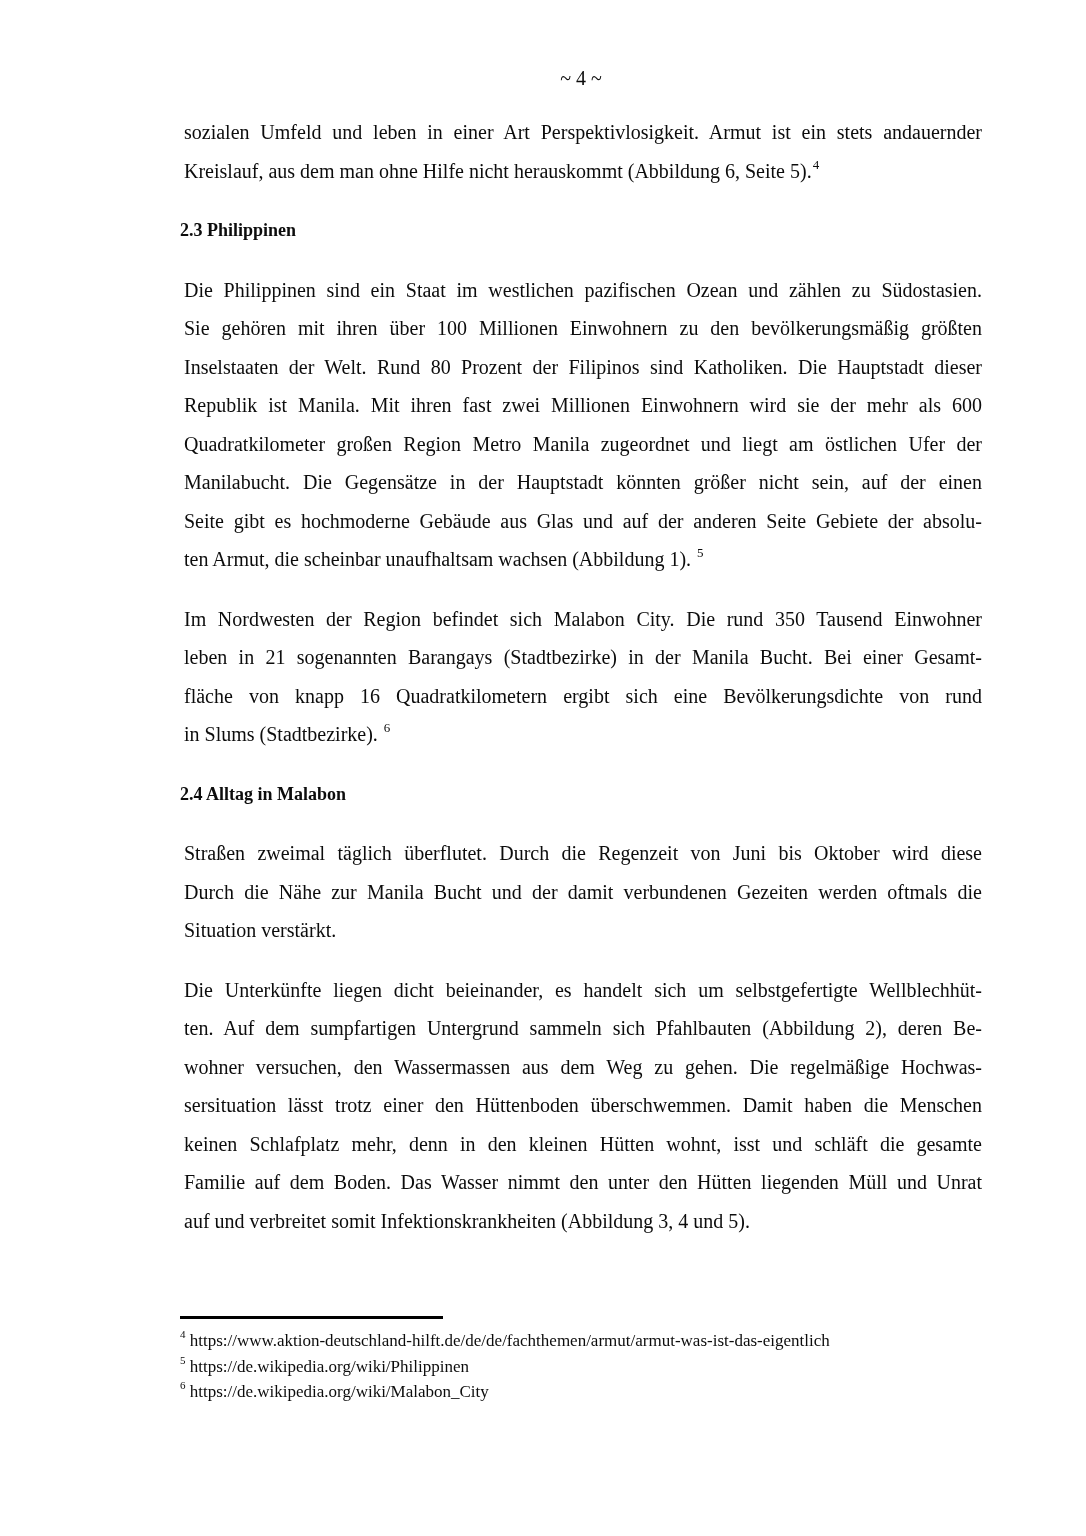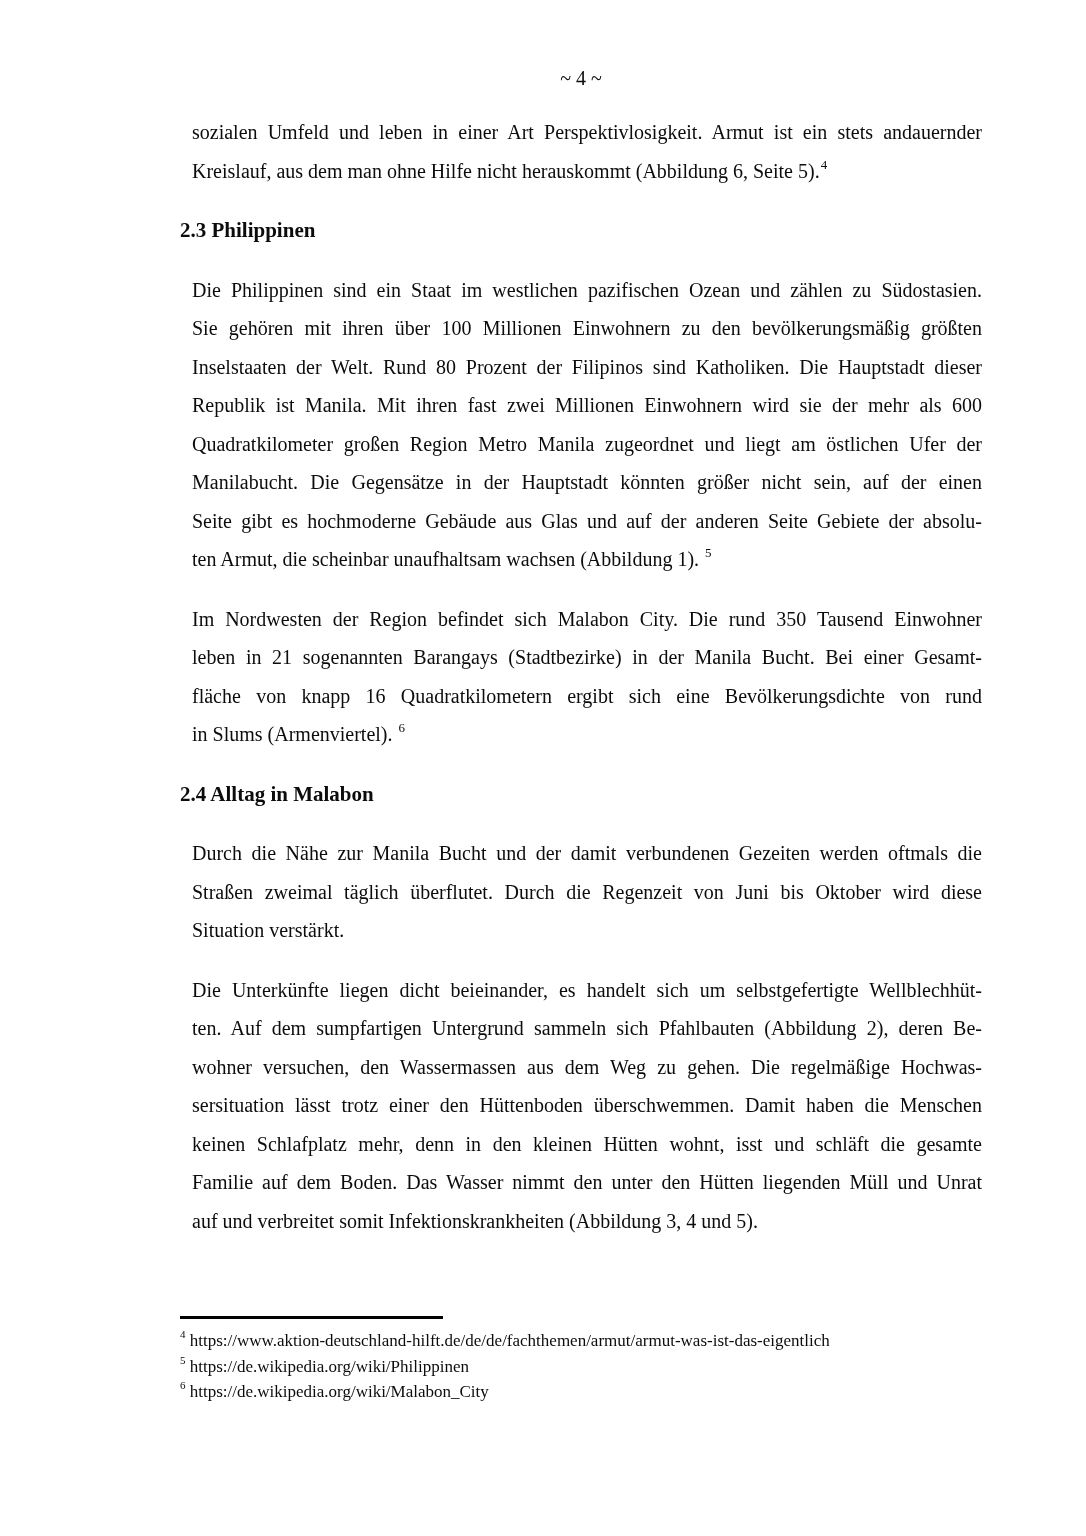--- a/index.html
+++ b/index.html
@@ -18,35 +18,35 @@
     color: #0c0c0c;
     overflow: hidden;
   }
   .page-number {
     margin: 64px 0 21px 0;
     text-align: center;
     font-size: 20px;
     line-height: 28px;
   }
   .para {
-    margin: 0 0 21px 12px;
+    margin: 0 0 21px 4px;
     font-size: 20px;
   }
   .line {
     line-height: 38.5px;
     text-align: justify;
     text-align-last: justify;
     text-justify: inter-word;
   }
   .line:last-child {
     text-align-last: left;
   }
   .heading {
     margin: 0 0 21px 0;
-    font-size: 21px;
+    font-size: 18px;
     font-weight: bold;
     line-height: 38.5px;
   }
   .fn-ref {
     font-size: 13px;
     line-height: 0;
     position: relative;
     top: -1px;
     margin-left: 1px;
   }
@@ -92,28 +92,28 @@
       <div class="line"><span>Quadratkilometer großen Region Metro Manila zugeordnet und liegt am östlichen Ufer der</span></div>
       <div class="line"><span>Manilabucht. Die Gegensätze in der Hauptstadt könnten größer nicht sein, auf der einen</span></div>
       <div class="line"><span>Seite gibt es hochmoderne Gebäude aus Glas und auf der anderen Seite Gebiete der absolu-</span></div>
       <div class="line"><span>ten Armut, die scheinbar unaufhaltsam wachsen (Abbildung 1). </span><sup class="fn-ref">5</sup></div>
     </div>
 
   <div class="para">
       <div class="line"><span>Im Nordwesten der Region befindet sich Malabon City. Die rund 350 Tausend Einwohner</span></div>
       <div class="line"><span>leben in 21 sogenannten Barangays (Stadtbezirke) in der Manila Bucht. Bei einer Gesamt-</span></div>
       <div class="line"><span>fläche von knapp 16 Quadratkilometern ergibt sich eine Bevölkerungsdichte von rund</span></div>
-      <div class="line"><span>in Slums (Armenviertel). </span><sup class="fn-ref">6</sup></div>
+      <div class="line"><span>in Slums (Stadtbezirke). </span><sup class="fn-ref">6</sup></div>
     </div>
 
   <div class="heading">2.4 Alltag in Malabon</div>
 
   <div class="para">
+      <div class="line"><span>Straßen zweimal täglich überflutet. Durch die Regenzeit von Juni bis Oktober wird diese</span></div>
       <div class="line"><span>Durch die Nähe zur Manila Bucht und der damit verbundenen Gezeiten werden oftmals die</span></div>
-      <div class="line"><span>Straßen zweimal täglich überflutet. Durch die Regenzeit von Juni bis Oktober wird diese</span></div>
       <div class="line"><span>Situation verstärkt.</span></div>
     </div>
 
   <div class="para">
       <div class="line"><span>Die Unterkünfte liegen dicht beieinander, es handelt sich um selbstgefertigte Wellblechhüt-</span></div>
       <div class="line"><span>ten. Auf dem sumpfartigen Untergrund sammeln sich Pfahlbauten (Abbildung 2), deren Be-</span></div>
       <div class="line"><span>wohner versuchen, den Wassermassen aus dem Weg zu gehen. Die regelmäßige Hochwas-</span></div>
       <div class="line"><span>sersituation lässt trotz einer den Hüttenboden überschwemmen. Damit haben die Menschen</span></div>
       <div class="line"><span>keinen Schlafplatz mehr, denn in den kleinen Hütten wohnt, isst und schläft die gesamte</span></div>
       <div class="line"><span>Familie auf dem Boden. Das Wasser nimmt den unter den Hütten liegenden Müll und Unrat</span></div>

